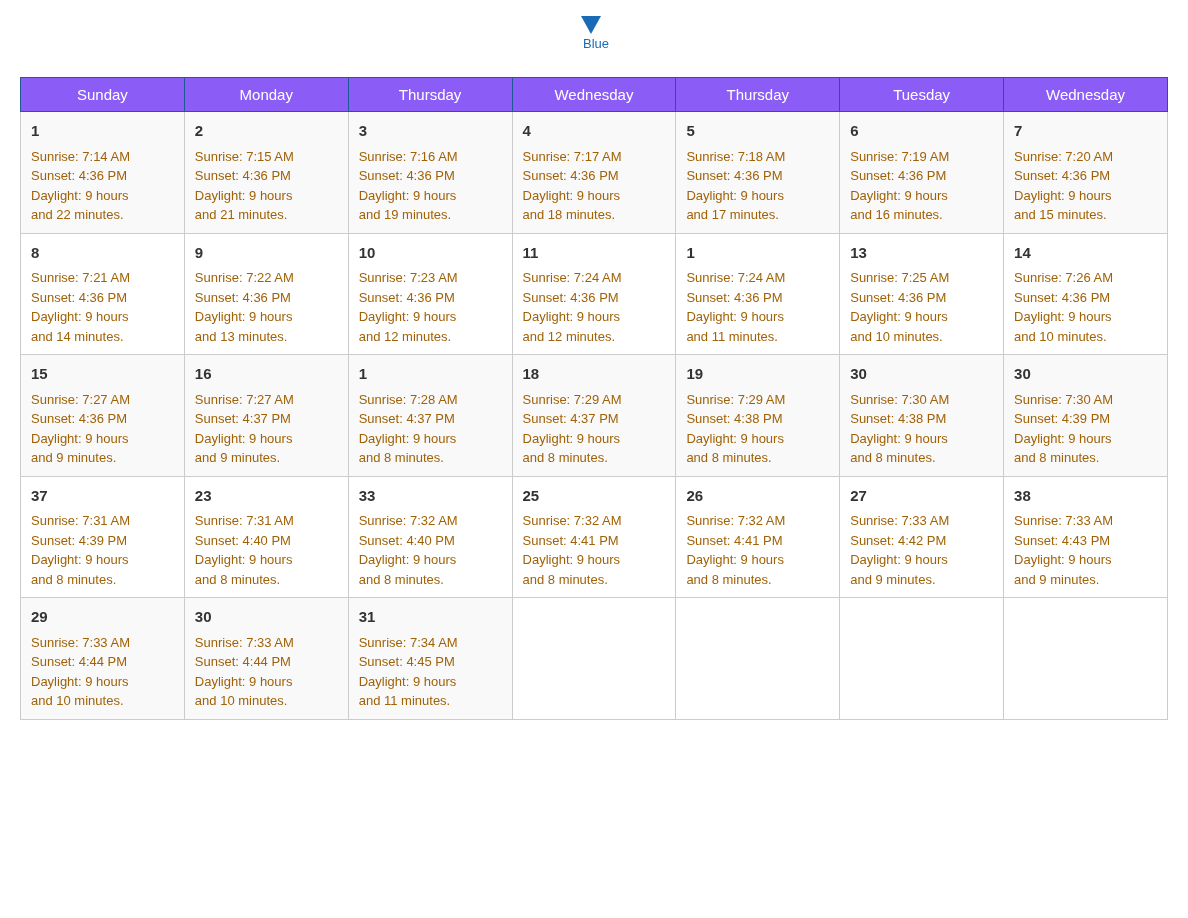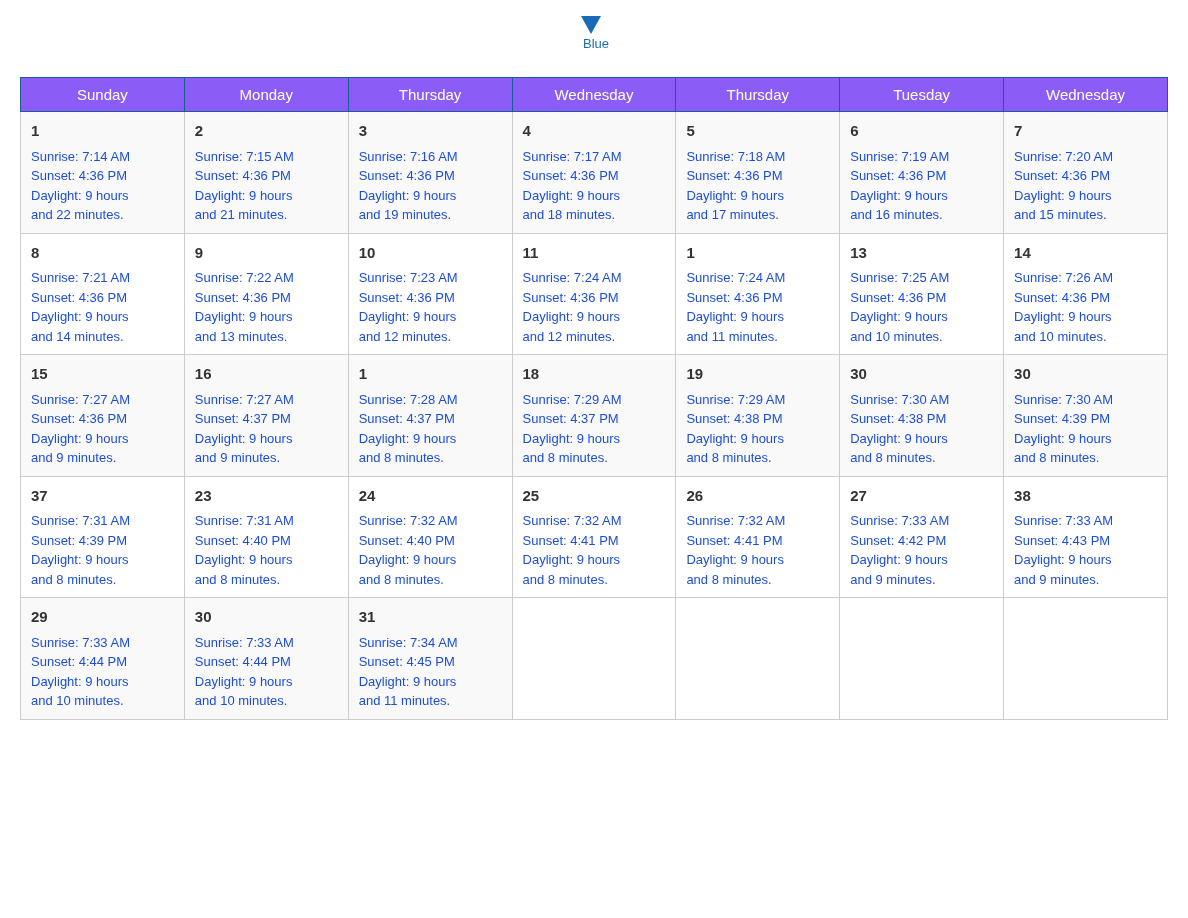--- a/index.html
+++ b/index.html
@@ -83,21 +83,21 @@
       width: 14.28%;
     }
     .day-num {
       font-size: 15px;
       font-weight: bold;
       display: block;
       margin-bottom: 4px;
     }
     .day-info {
       font-size: 13px;
-      color: #1d4ed8;
+      color: #a16207;
     }
     tbody tr:nth-child(odd) td {
       background: #f9f9f9;
     }
     tbody tr:nth-child(even) td {
       background: #fff;
     }
     td.empty {
       background: #fff !important;
     }
@@ -156,21 +156,21 @@
         <td><span class="day-num">16</span><span class="day-info">Sunrise: 7:27 AM<br>Sunset: 4:37 PM<br>Daylight: 9 hours<br>and 9 minutes.</span></td>
         <td><span class="day-num">1</span><span class="day-info">Sunrise: 7:28 AM<br>Sunset: 4:37 PM<br>Daylight: 9 hours<br>and 8 minutes.</span></td>
         <td><span class="day-num">18</span><span class="day-info">Sunrise: 7:29 AM<br>Sunset: 4:37 PM<br>Daylight: 9 hours<br>and 8 minutes.</span></td>
         <td><span class="day-num">19</span><span class="day-info">Sunrise: 7:29 AM<br>Sunset: 4:38 PM<br>Daylight: 9 hours<br>and 8 minutes.</span></td>
         <td><span class="day-num">30</span><span class="day-info">Sunrise: 7:30 AM<br>Sunset: 4:38 PM<br>Daylight: 9 hours<br>and 8 minutes.</span></td>
         <td><span class="day-num">30</span><span class="day-info">Sunrise: 7:30 AM<br>Sunset: 4:39 PM<br>Daylight: 9 hours<br>and 8 minutes.</span></td>
       </tr>
       <tr>
         <td><span class="day-num">37</span><span class="day-info">Sunrise: 7:31 AM<br>Sunset: 4:39 PM<br>Daylight: 9 hours<br>and 8 minutes.</span></td>
         <td><span class="day-num">23</span><span class="day-info">Sunrise: 7:31 AM<br>Sunset: 4:40 PM<br>Daylight: 9 hours<br>and 8 minutes.</span></td>
-        <td><span class="day-num">24</span><span class="day-info">Sunrise: 7:32 AM<br>Sunset: 4:40 PM<br>Daylight: 9 hours<br>and 8 minutes.</span></td>
+        <td><span class="day-num">33</span><span class="day-info">Sunrise: 7:32 AM<br>Sunset: 4:40 PM<br>Daylight: 9 hours<br>and 8 minutes.</span></td>
         <td><span class="day-num">25</span><span class="day-info">Sunrise: 7:32 AM<br>Sunset: 4:41 PM<br>Daylight: 9 hours<br>and 8 minutes.</span></td>
         <td><span class="day-num">26</span><span class="day-info">Sunrise: 7:32 AM<br>Sunset: 4:41 PM<br>Daylight: 9 hours<br>and 8 minutes.</span></td>
         <td><span class="day-num">27</span><span class="day-info">Sunrise: 7:33 AM<br>Sunset: 4:42 PM<br>Daylight: 9 hours<br>and 9 minutes.</span></td>
         <td><span class="day-num">38</span><span class="day-info">Sunrise: 7:33 AM<br>Sunset: 4:43 PM<br>Daylight: 9 hours<br>and 9 minutes.</span></td>
       </tr>
       <tr>
         <td><span class="day-num">29</span><span class="day-info">Sunrise: 7:33 AM<br>Sunset: 4:44 PM<br>Daylight: 9 hours<br>and 10 minutes.</span></td>
         <td><span class="day-num">30</span><span class="day-info">Sunrise: 7:33 AM<br>Sunset: 4:44 PM<br>Daylight: 9 hours<br>and 10 minutes.</span></td>
         <td><span class="day-num">31</span><span class="day-info">Sunrise: 7:34 AM<br>Sunset: 4:45 PM<br>Daylight: 9 hours<br>and 11 minutes.</span></td>
         <td class="empty"></td>

